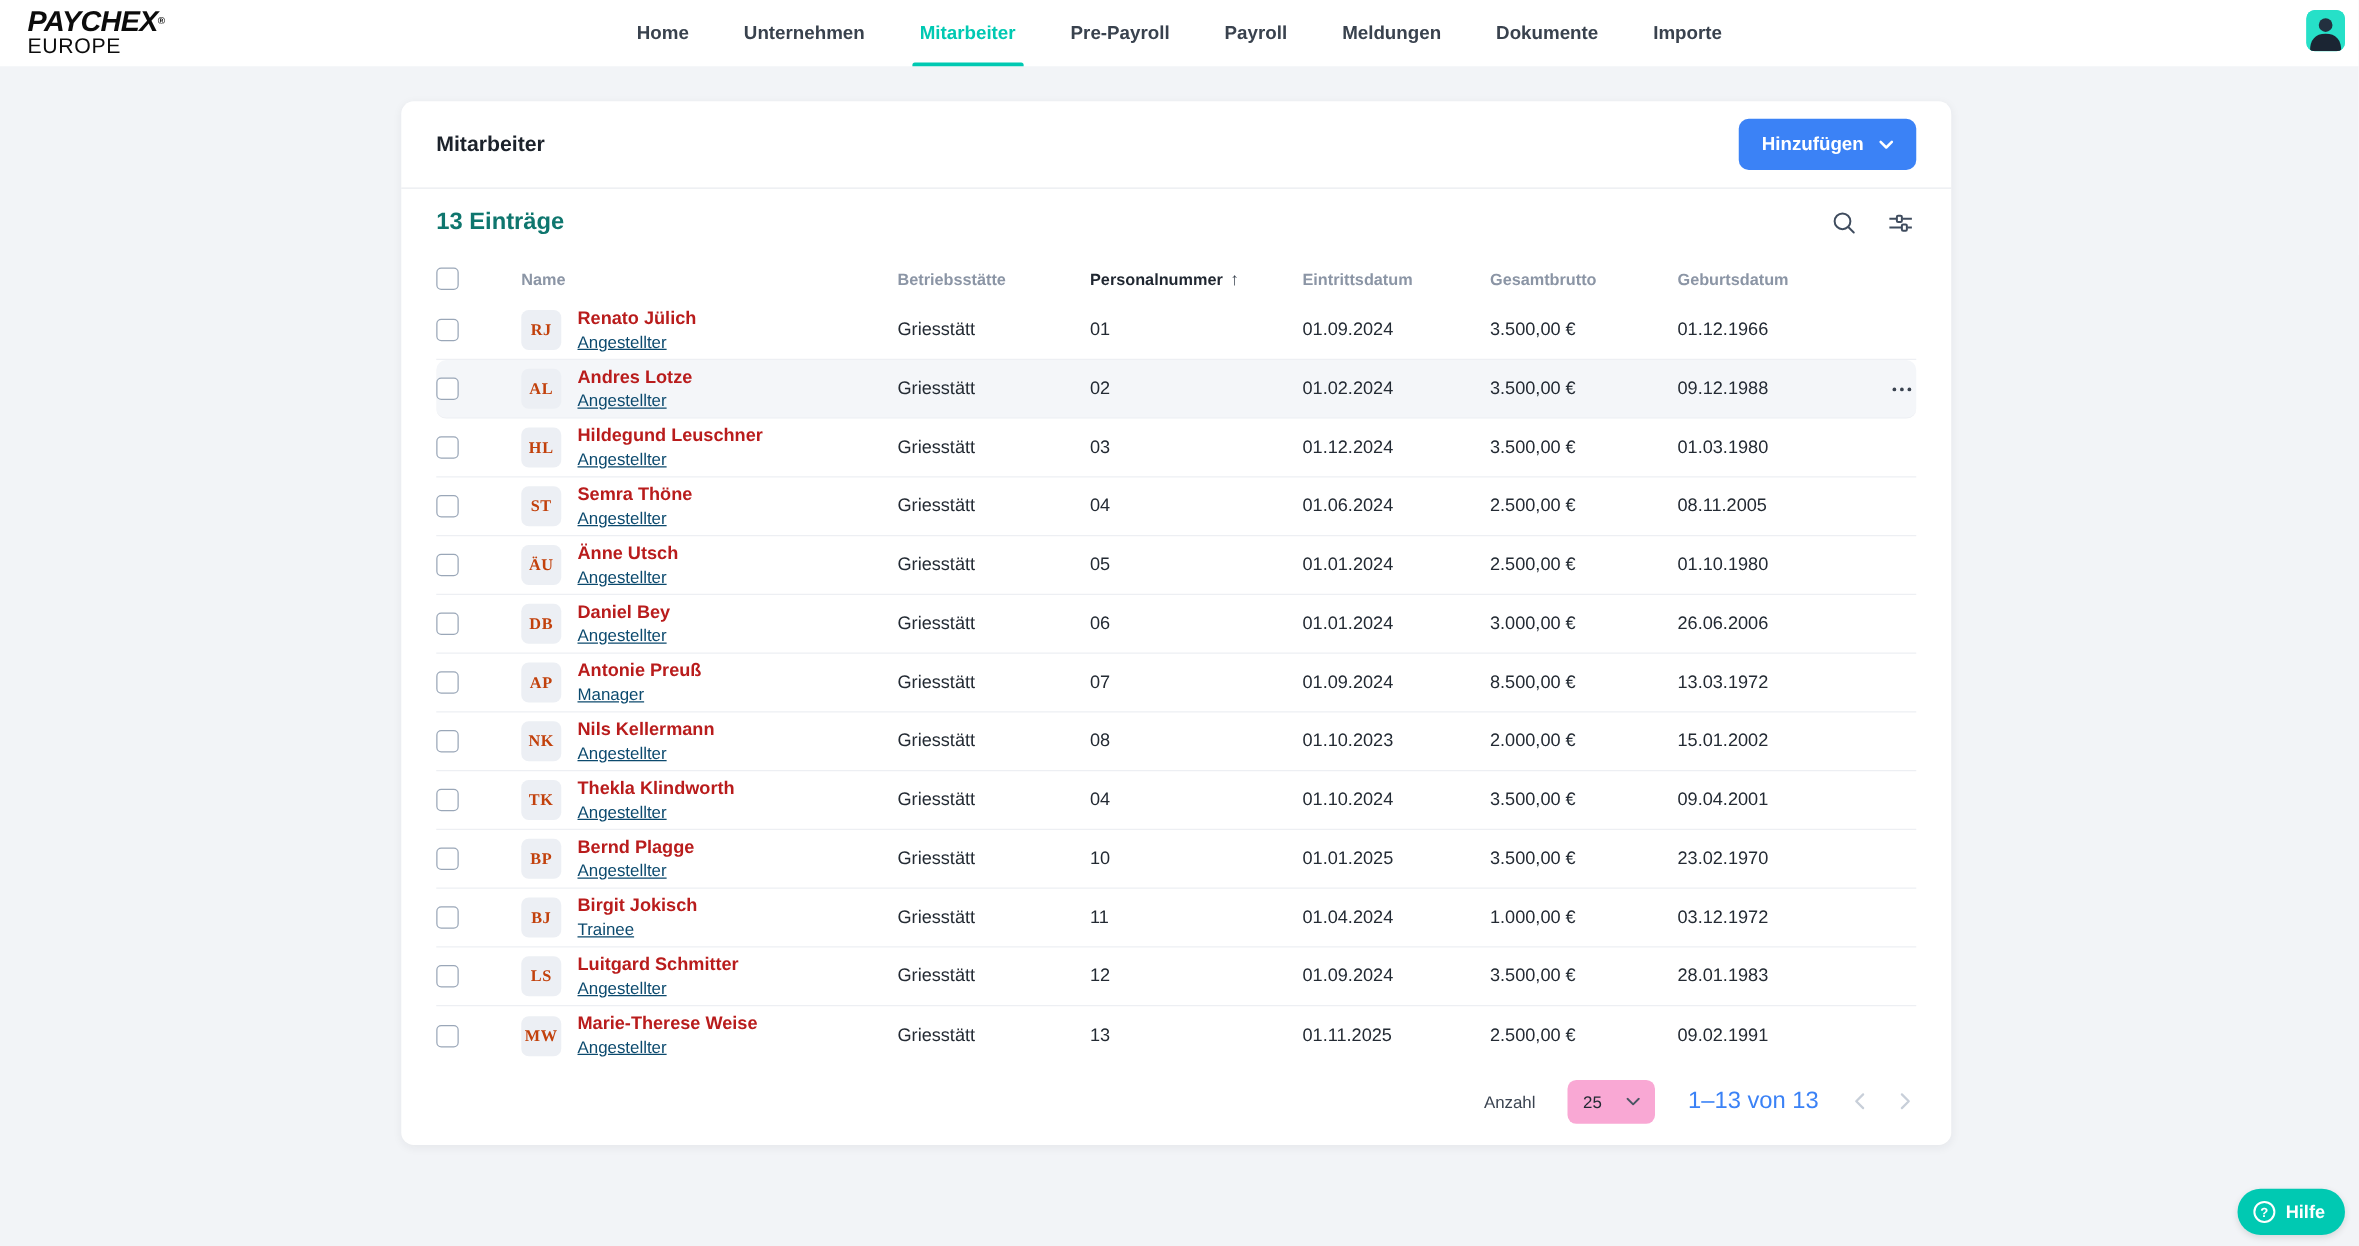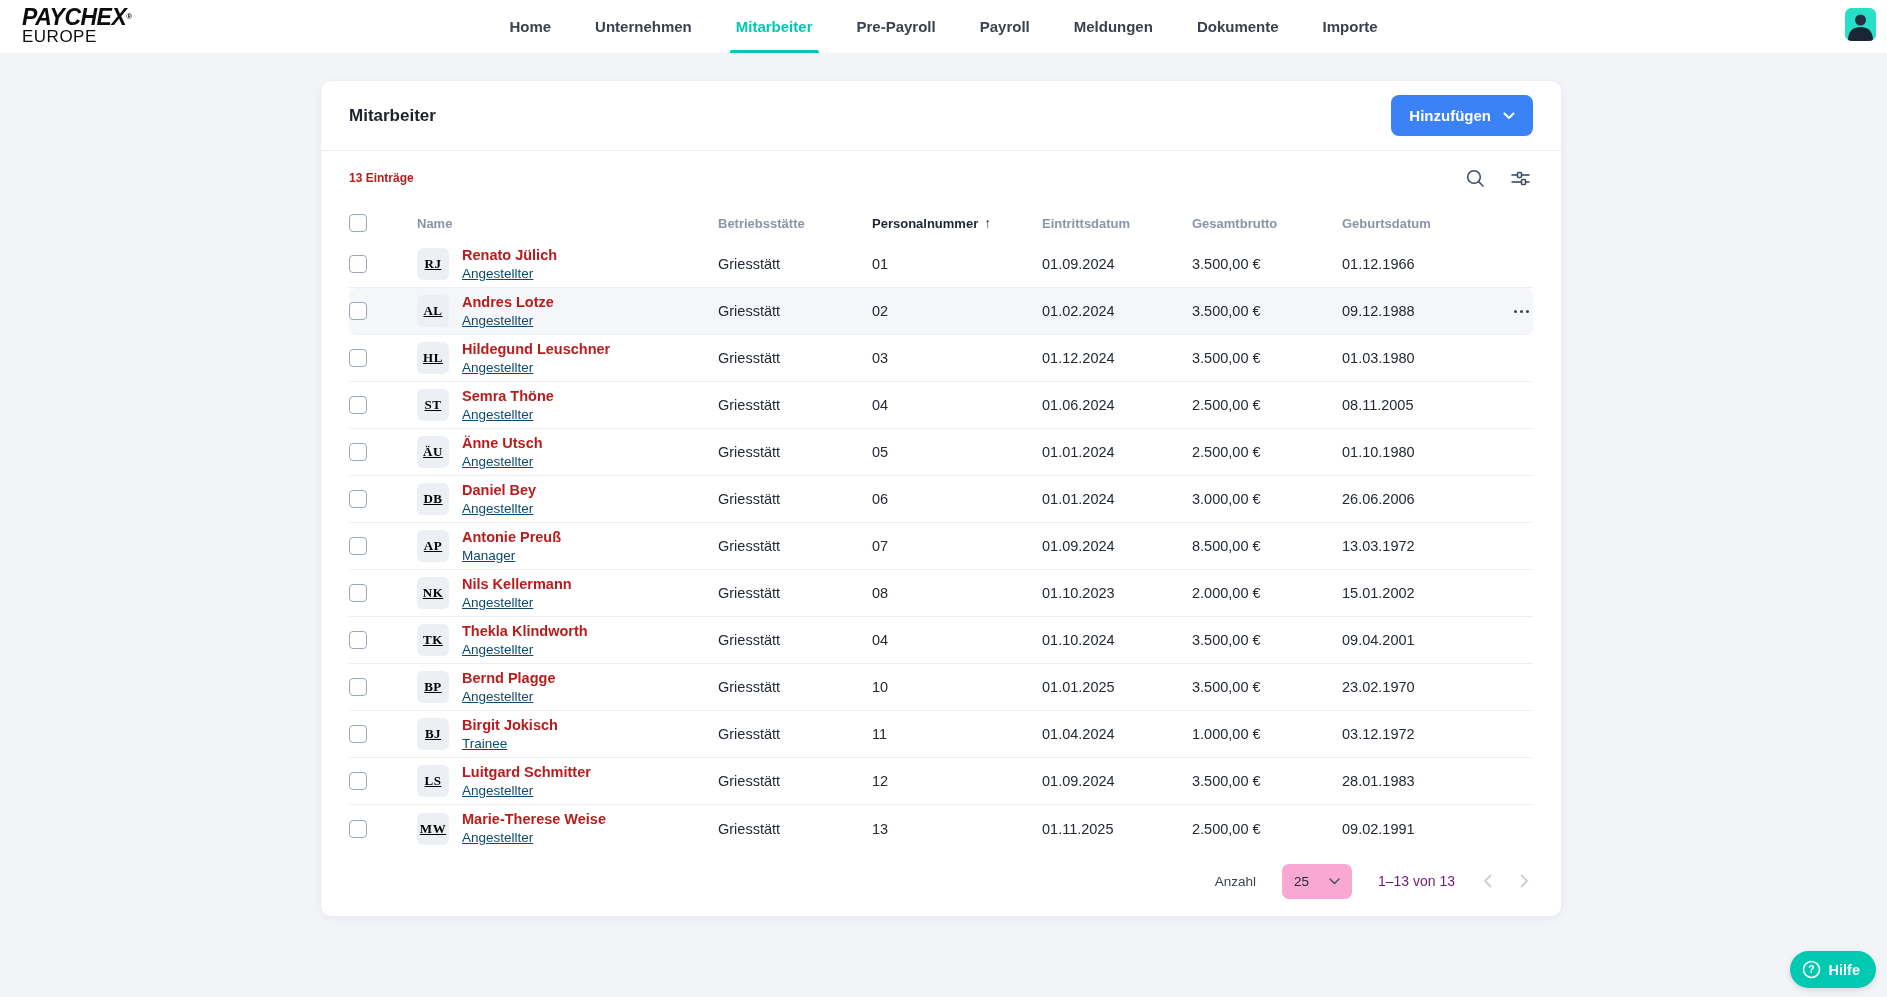--- a/index.html
+++ b/index.html
@@ -19,48 +19,48 @@
   .user-avatar { position:absolute; right:11px; top:8px; width:31px; height:33px; border-radius:7px; background:#26e0c8; overflow:hidden; cursor:pointer; }
 
   
   .card { width:1240px; margin:28px 0 0 321px; background:#ffffff; border-radius:10px; box-shadow:0 2px 8px rgba(26,40,58,0.06); padding-bottom:6px; }
   .card-header { height:70px; padding:0 28px; display:flex; align-items:center; justify-content:space-between; border-bottom:1px solid #e9ecf0; }
   .card-title { font-size:17px; font-weight:700; color:#1c222b; }
   .add-btn { display:flex; align-items:center; gap:12px; background:#3b82f6; color:#ffffff; border:none; border-radius:8px; height:41px; padding:0 18px; font-size:15px; font-weight:700; font-family:inherit; cursor:pointer; }
 
   .card-body { padding:0 28px; }
   .entries-row { height:54px; display:flex; align-items:center; justify-content:space-between; }
-  .entries-count { font-size:12px; font-weight:700; color:#b91c1c; }
+  .entries-count { font-size:19px; font-weight:700; color:#0f766e; }
   .tool-icons { display:flex; align-items:center; gap:20px; }
   .icon-btn { background:none; border:none; cursor:pointer; padding:2px; display:flex; }
 
   
   .grid-cols { display:grid; grid-template-columns:48px 321px 154px 170px 150px 150px 1fr 40px; align-items:center; }
   .table-header { height:36px; }
   .th { font-size:13px; font-weight:600; color:#8b95a5; cursor:pointer; }
   .th.sorted { color:#1f2630; font-weight:700; display:flex; align-items:center; gap:6px; }
   .sort-arrow { font-size:14px; color:#3a4350; font-weight:400; }
   .checkbox { width:18px; height:18px; border:1.5px solid #9aa7b8; border-radius:4px; background:#fff; cursor:pointer; }
   .row { height:47px; border-bottom:1px solid #edeff3; }
   .row:last-child { border-bottom:none; }
   .row.highlighted { background:#f4f6f9; border-radius:8px; }
   .name-cell { display:flex; align-items:center; gap:13px; padding-left:20px; }
-  .emp-avatar { width:32px; height:32px; border-radius:6px; background:#eceff4; display:flex; align-items:center; justify-content:center; font-family:"Liberation Serif","DejaVu Serif",serif; font-size:13px; font-weight:700; letter-spacing:0.5px; color:#000000;text-decoration:underline; }
+  .emp-avatar { width:32px; height:32px; border-radius:6px; background:#eceff4; display:flex; align-items:center; justify-content:center; font-family:"Liberation Serif","DejaVu Serif",serif; font-size:13px; font-weight:700; letter-spacing:0.5px; color:#c2410c; }
   .emp-name { font-size:14.5px; font-weight:700; color:#b91c1c; line-height:15px; }
   .emp-role { font-size:13.5px; color:#0c4a6e; line-height:15px; margin-top:3px;text-decoration:underline; }
   .cell { font-size:14.5px; color:#232a33; }
   .row-menu { visibility:hidden; display:flex; gap:3px; justify-content:flex-end; cursor:pointer; padding-right:4px; }
   .row.highlighted .row-menu { visibility:visible; }
   .row-menu .dot { width:3px; height:3px; border-radius:50%; background:#3a4350; }
 
   
   .pagination { height:58px; display:flex; align-items:center; justify-content:flex-end; gap:26px; padding-right:2px; }
   .pg-label { font-size:13.5px; color:#3a4350; }
   .pg-select { display:flex; align-items:center; justify-content:space-between; width:70px; height:35px; padding:0 12px; background:#f9a8d4; border-radius:7px; font-size:13.5px; color:#232a33; cursor:pointer; }
-  .pg-range { font-size:14px; color:#701a75; }
+  .pg-range { font-size:19px; color:#3b82f6; }
   .pg-arrows { display:flex; gap:24px; }
   .pg-arrow { background:none; border:none; cursor:default; display:flex; padding:2px; }
 
   
   .help-btn { position:fixed; right:11px; bottom:9px; height:37px; padding:0 16px 0 12px; display:flex; align-items:center; gap:8px; background:#00c9b2; color:#ffffff; border:none; border-radius:19px; font-size:14.5px; font-weight:700; font-family:inherit; cursor:pointer; box-shadow:0 2px 6px rgba(0,0,0,0.12); }
 </style>
 </head>
 <body>
 
 <header class="topbar">

